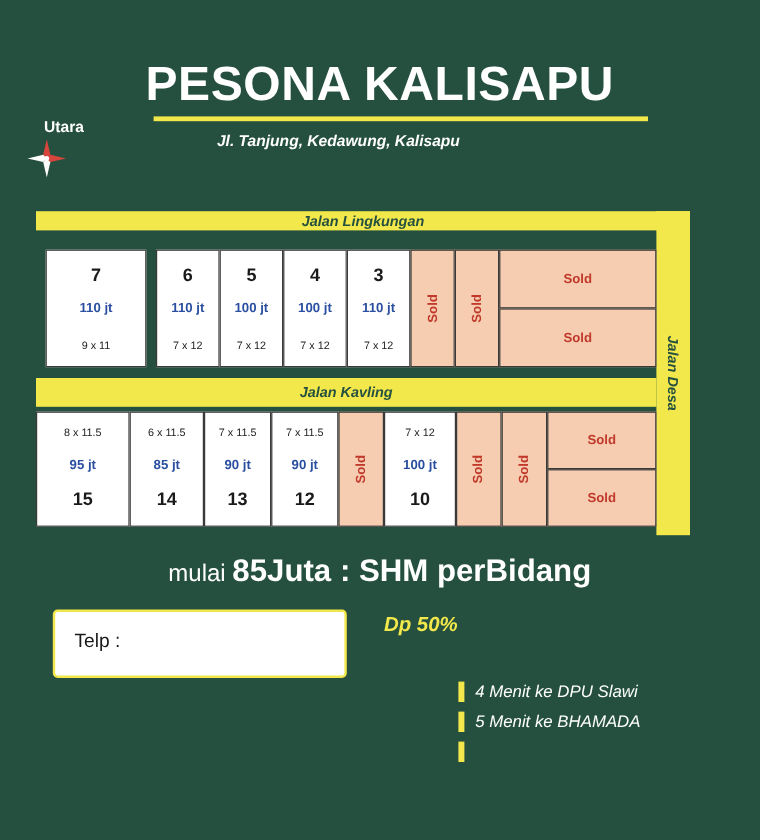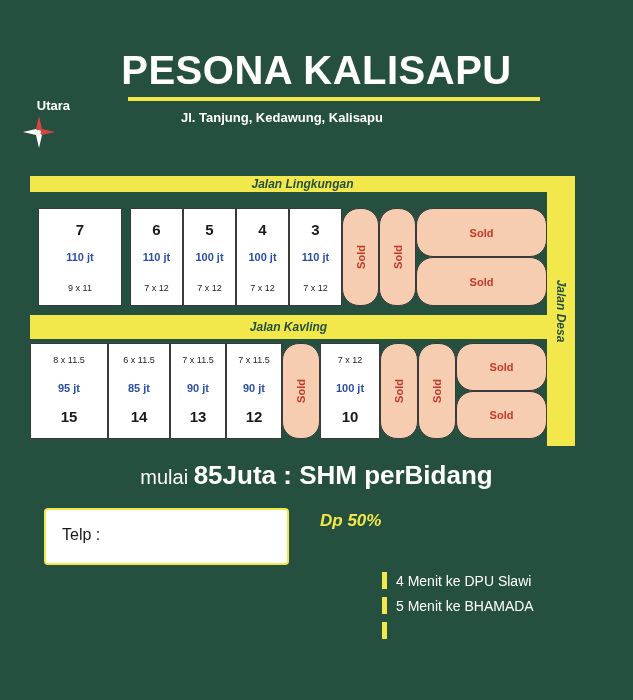--- a/index.html
+++ b/index.html
@@ -19,21 +19,21 @@
     font-size: 40px; font-weight: bold; color: #ffffff;
     letter-spacing: 0.5px;
   }
   .title-underline {
     position: absolute; top: 97px; left: 128px;
     width: 412px; height: 4px; background: #f2e84b;
   }
   .subtitle {
     position: absolute; top: 110px; left: 0; width: 564px;
     text-align: center;
-    font-size: 13px; font-weight: bold; color: #ffffff;
+    font-size: 13px; font-weight: bold; font-style: italic; color: #ffffff;
   }
 
   
   .compass { position: absolute; top: 98px; left: 8px; width: 62px; text-align: right; }
   .compass-label { font-size: 13px; font-weight: bold; color: #ffffff; }
   .compass-rose { position: relative; width: 34px; height: 34px; margin: 2px auto 0; }
 
   
   .map { position: absolute; top: 176px; left: 30px; width: 575px; height: 270px; }
 
@@ -53,21 +53,21 @@
     white-space: nowrap;
     font-size: 12px; font-style: italic; font-weight: bold; color: #25503f;
   }
 
   .plot {
     position: absolute;
     background: #ffffff;
     border: 1px solid #3a3a3a;
     overflow: hidden;
   }
-  .plot.sold { background: #f6cdb0; border-radius: 17px; }
+  .plot.sold { background: #f6cdb0; }
   .plot .num {
     position: absolute; left: 0; width: 100%; text-align: center;
     font-size: 15px; font-weight: bold; color: #1a1a1a;
   }
   .plot .price {
     position: absolute; left: 0; width: 100%; text-align: center;
     font-size: 11px; font-weight: bold; color: #2b4fa0;
   }
   .plot .dim {
     position: absolute; left: 0; width: 100%; text-align: center;
@@ -102,21 +102,21 @@
 
   
   .promo { position: absolute; top: 510px; left: 320px; width: 300px; }
   .promo div {
     font-size: 17px; font-weight: bold; font-style: italic; color: #f2e84b;
     line-height: 1.35;
   }
 
   
   .bullets { position: absolute; top: 568px; left: 382px; }
-  .bullet { position: relative; display: flex; align-items: center; height: 25px; }
+  .bullet { position: relative; display: flex; align-items: flex-start; height: 25px; font-style: italic; }
   .bullet .bar {
     width: 5px; height: 17px; background: #f2e84b; margin-right: 9px; flex: none;
   }
   .bullet span { font-size: 14px; color: #ffffff; }
 </style>
 </head>
 <body>
 
 <div class="page">
 

